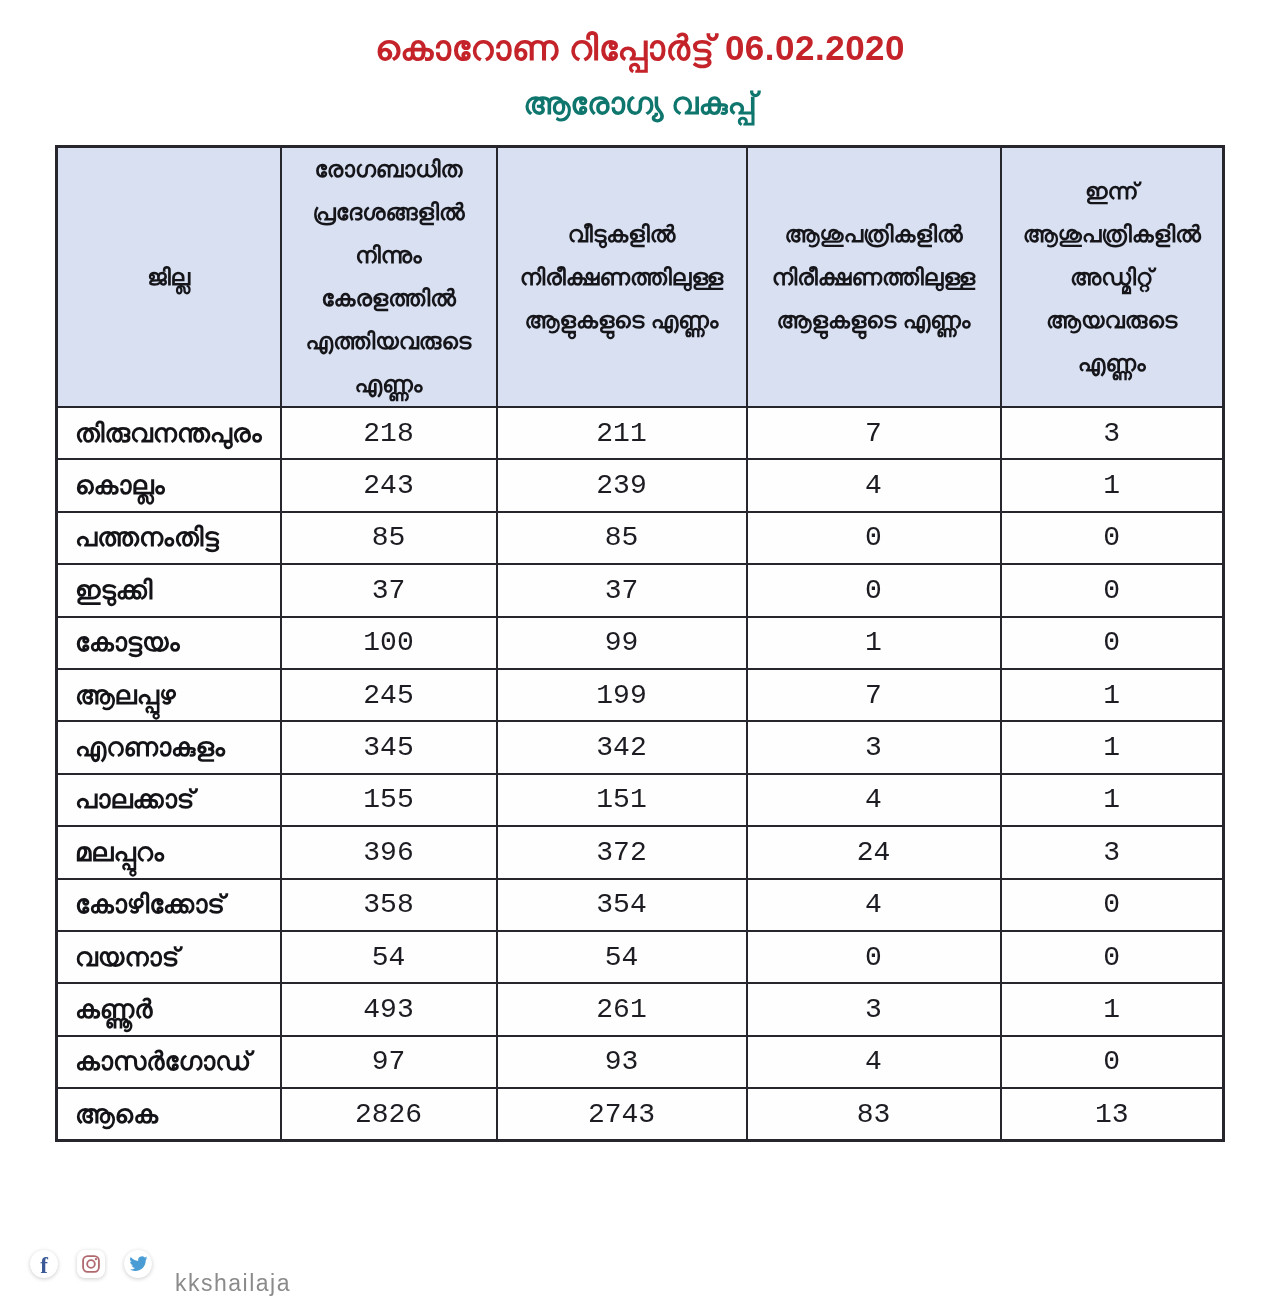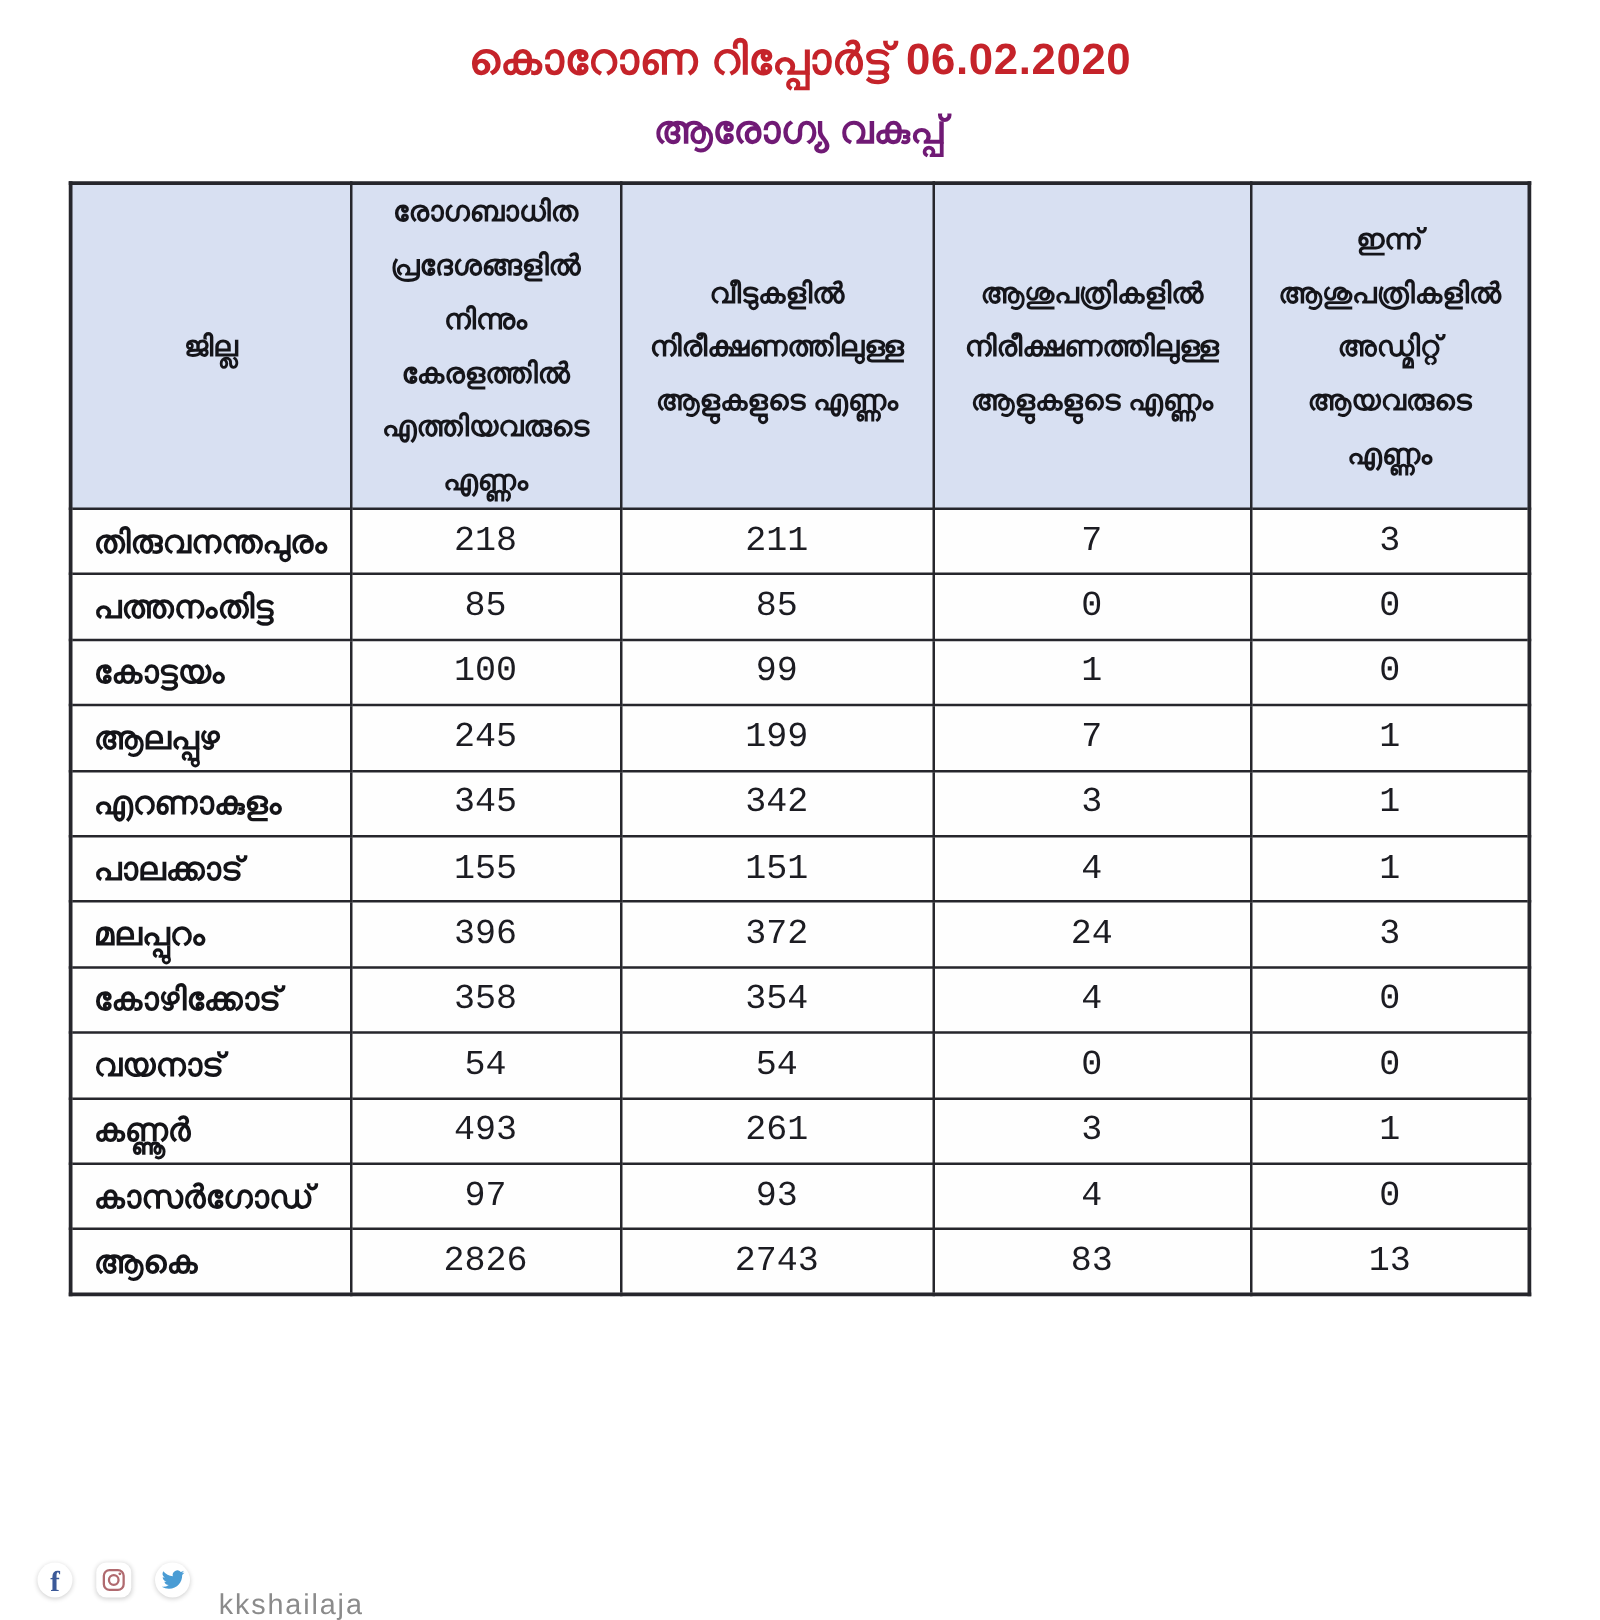--- a/index.html
+++ b/index.html
@@ -14,21 +14,22 @@
     position: absolute; top: 28px; left: 0; width: 100%;
     text-align: center;
     font-size: 35px; font-weight: bold;
     color: #c5232a;
     letter-spacing: 0.5px;
   }
   .report-subtitle {
     position: absolute; top: 86px; left: 0; width: 100%;
     text-align: center;
     font-size: 31px; font-weight: bold;
-    color: #701a75;
+    color: #0f766e;
+    font-family: Liberation Serif, serif;
   }
   table.report {
     position: absolute; top: 145px; left: 55px;
     width: 1167px;
     border-collapse: collapse;
     table-layout: fixed;
     border: 3px solid #26262c;
   }
   .report th, .report td { border: 2px solid #26262c; }
   .report thead th {
@@ -122,23 +123,37 @@
   </thead>
   <tbody>
     <tr>
       <td class="district">തിരുവനന്തപുരം</td>
       <td>218</td>
       <td>211</td>
       <td>7</td>
       <td>3</td>
     </tr>
     <tr>
+      <td class="district">കൊല്ലം</td>
+      <td>243</td>
+      <td>239</td>
+      <td>4</td>
+      <td>1</td>
+    </tr>
+    <tr>
       <td class="district">പത്തനംതിട്ട</td>
       <td>85</td>
       <td>85</td>
+      <td>0</td>
+      <td>0</td>
+    </tr>
+    <tr>
+      <td class="district">ഇടുക്കി</td>
+      <td>37</td>
+      <td>37</td>
       <td>0</td>
       <td>0</td>
     </tr>
     <tr>
       <td class="district">കോട്ടയം</td>
       <td>100</td>
       <td>99</td>
       <td>1</td>
       <td>0</td>
     </tr>

